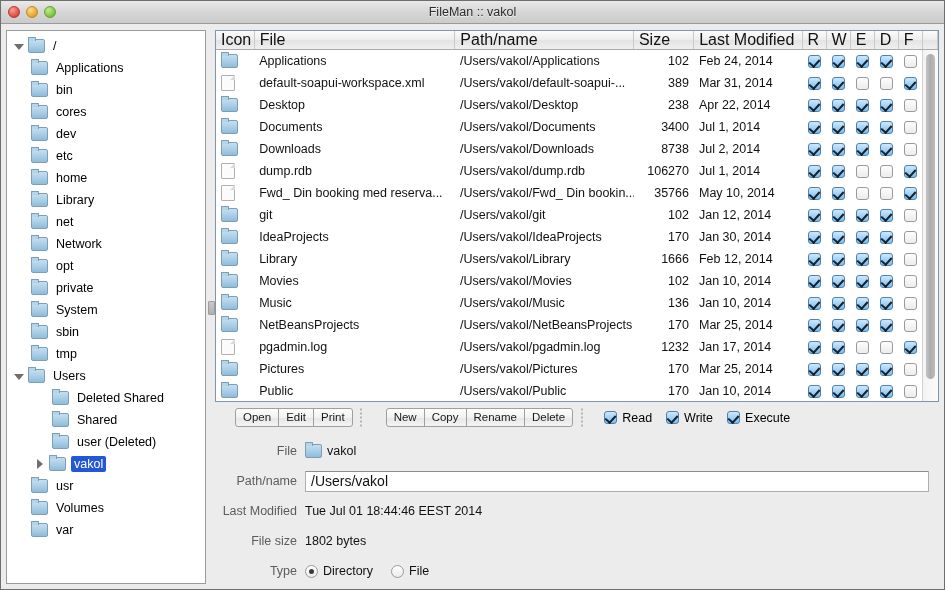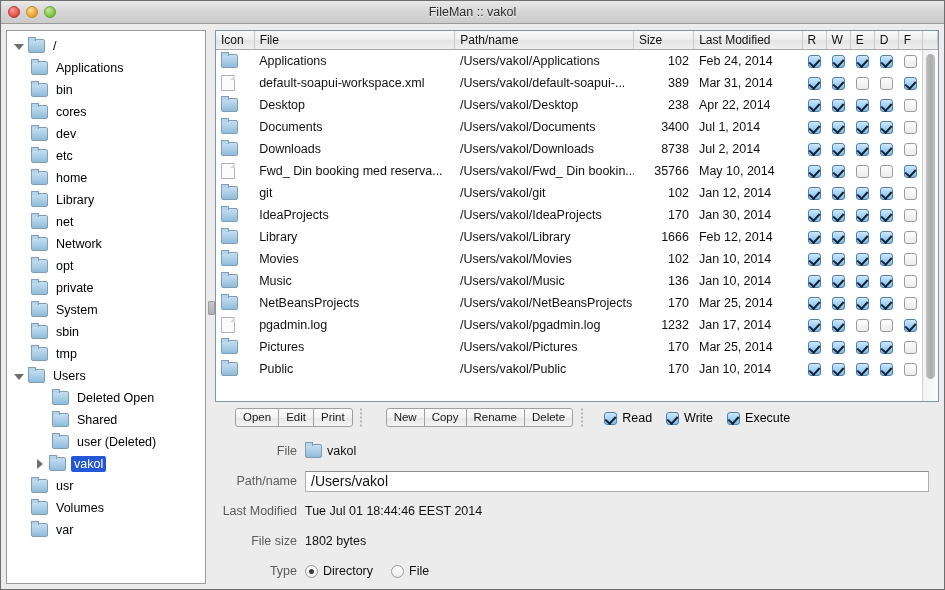--- a/index.html
+++ b/index.html
@@ -96,21 +96,21 @@
   .right{flex:1 1 auto;display:flex;flex-direction:column;min-width:0;}
   .table-pane{
     flex:0 0 372px;box-sizing:border-box;
     border:1px solid #7d95ad;background:#fff;
     display:flex;flex-direction:column;overflow:hidden;position:relative;
   }
   table.files{border-collapse:collapse;width:100%;table-layout:fixed;}
   .thead-wrap{flex:0 0 auto;}
   .tbody-wrap{flex:1 1 auto;overflow:hidden;}
   table.files th{
-    height:18px;font-weight:normal;font-size:12px;
+    height:18px;font-weight:normal;font-size:16px;
     background:linear-gradient(to bottom,#fbfbfb 0%,#ededed 48%,#e3e3e3 50%,#efefef 100%);
     border-bottom:1px solid #a9a9a9;
     border-right:1px solid #c9c9c9;
     text-align:left;padding:0 0 0 5px;box-sizing:border-box;color:#111;
   }
   table.files th.first{border-left:none;}
   table.files td{
     height:22px;font-size:12.5px;padding:0 5px;box-sizing:border-box;
     white-space:nowrap;overflow:hidden;color:#111;vertical-align:middle;
   }
@@ -159,21 +159,21 @@
   }
   .btn:first-child{margin-left:16px;border-radius:3px 0 0 3px;}
   .btn:last-child{border-radius:0 3px 3px 0;}
   .btngroup{display:flex;}
   .dots{
     width:11px;align-self:stretch;margin:0 3px;
     background-image:radial-gradient(#b5b5b5 1px,transparent 1px);
     background-size:4px 4px;background-position:center;
     background-repeat:repeat-y;
   }
-  .perm{display:inline-flex;align-items:flex-end;margin-left:14px;font-size:12.5px;}
+  .perm{display:inline-flex;align-items:flex-start;margin-left:14px;font-size:12.5px;}
   .perm .cb{margin-right:5px;}
   
   .detail{flex:1 1 auto;min-height:0;padding:4px 10px 0 0;box-sizing:border-box;}
   .frow{display:flex;align-items:center;height:30px;}
   .flabel{
     width:90px;flex:0 0 90px;text-align:right;padding-right:8px;
     color:#5c5c5c;font-size:12.5px;box-sizing:border-box;
   }
   .fval{font-size:12.5px;color:#111;display:flex;align-items:center;}
   .fval .folder{margin-right:5px;}
@@ -273,21 +273,21 @@
             <span class="folder"></span>
             <span class="tlabel">tmp</span>
           </div>
           <div class="tnode lvl1 has-twist">
             <span class="twist open"></span>
             <span class="folder"></span>
             <span class="tlabel">Users</span>
           </div>
           <div class="tnode lvl2">
             <span class="folder"></span>
-            <span class="tlabel">Deleted Open</span>
+            <span class="tlabel">Deleted Shared</span>
           </div>
           <div class="tnode lvl2">
             <span class="folder"></span>
             <span class="tlabel">Shared</span>
           </div>
           <div class="tnode lvl2">
             <span class="folder"></span>
             <span class="tlabel">user (Deleted)</span>
           </div>
           <div class="tnode lvl2 selected has-twist">
@@ -425,20 +425,33 @@
                   <td class="c-mod">Jul 2, 2014</td>
                   <td class="c-chk"><span class="cb on"></span></td>
                   <td class="c-chk"><span class="cb on"></span></td>
                   <td class="c-chk"><span class="cb on"></span></td>
                   <td class="c-chk"><span class="cb on"></span></td>
                   <td class="c-chk"><span class="cb"></span></td>
                   <td></td>
                 </tr>
                 <tr>
                   <td class="c-icon"><span class="cell-ico doc"></span></td>
+                  <td class="c-file">dump.rdb</td>
+                  <td class="c-path">/Users/vakol/dump.rdb</td>
+                  <td class="c-size">106270</td>
+                  <td class="c-mod">Jul 1, 2014</td>
+                  <td class="c-chk"><span class="cb on"></span></td>
+                  <td class="c-chk"><span class="cb on"></span></td>
+                  <td class="c-chk"><span class="cb"></span></td>
+                  <td class="c-chk"><span class="cb"></span></td>
+                  <td class="c-chk"><span class="cb on"></span></td>
+                  <td></td>
+                </tr>
+                <tr>
+                  <td class="c-icon"><span class="cell-ico doc"></span></td>
                   <td class="c-file">Fwd_ Din booking med reserva...</td>
                   <td class="c-path">/Users/vakol/Fwd_ Din bookin...</td>
                   <td class="c-size">35766</td>
                   <td class="c-mod">May 10, 2014</td>
                   <td class="c-chk"><span class="cb on"></span></td>
                   <td class="c-chk"><span class="cb on"></span></td>
                   <td class="c-chk"><span class="cb"></span></td>
                   <td class="c-chk"><span class="cb"></span></td>
                   <td class="c-chk"><span class="cb on"></span></td>
                   <td></td>

